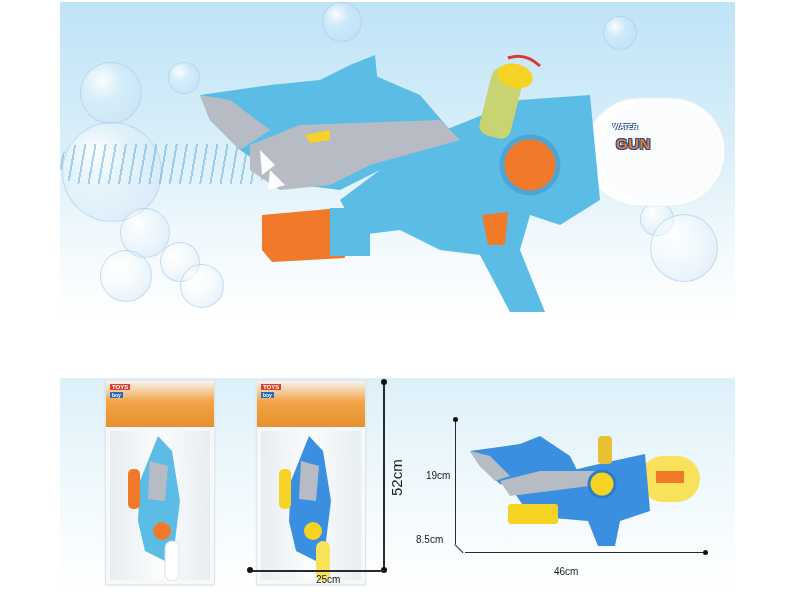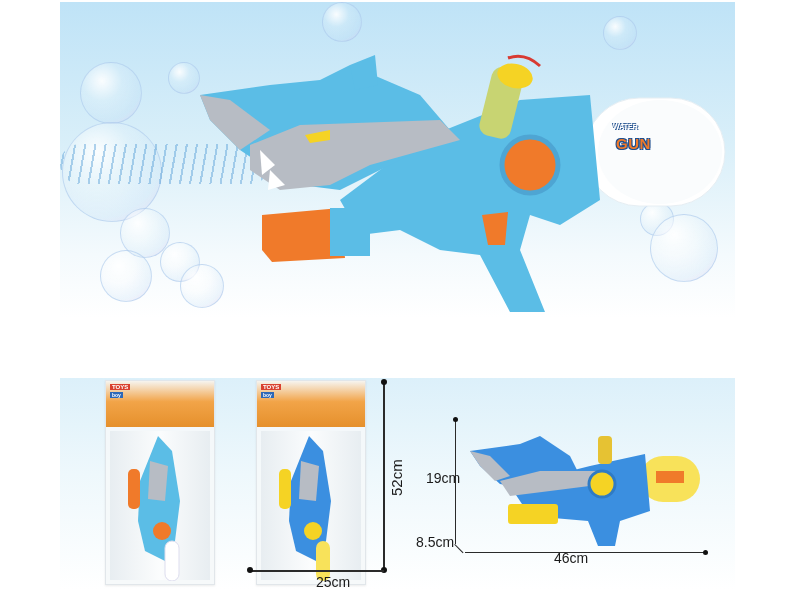--- a/index.html
+++ b/index.html
@@ -12,21 +12,21 @@
   .bubble{position:absolute;border-radius:50%;
     background:radial-gradient(circle at 35% 30%,rgba(255,255,255,.9) 0%,rgba(255,255,255,.15) 35%,rgba(190,220,245,.25) 70%,rgba(225,190,235,.45) 100%);
     border:1px solid rgba(170,200,235,.6)}
   .spray{position:absolute;left:0;top:142px;width:210px;height:40px;
     background:repeating-linear-gradient(100deg,rgba(120,180,220,.0) 0 4px,rgba(90,160,215,.55) 4px 6px,rgba(255,255,255,0) 6px 10px);
     filter:blur(.4px);border-radius:20px;opacity:.85}
   .logo-text{position:absolute;font-weight:bold;font-size:13px;color:#f07a2a;letter-spacing:.5px;
     text-shadow:1px 1px 0 #1f4f8e,-1px -1px 0 #1f4f8e,1px -1px 0 #1f4f8e,-1px 1px 0 #1f4f8e}
   .logo-small{position:absolute;font-weight:bold;font-size:7px;color:#fff;
     text-shadow:1px 1px 0 #1f4f8e,-1px -1px 0 #1f4f8e}
-  .dim-label{position:absolute;font-size:14px;color:#1a1a1a;white-space:nowrap}
+  .dim-label{position:absolute;font-size:10px;color:#1a1a1a;white-space:nowrap}
   .dim-line{position:absolute;background:#2a2a2a}
   .dot{position:absolute;width:6px;height:6px;border-radius:50%;background:#111}
   .pkg{position:absolute;width:110px;height:205px;background:rgba(245,248,250,.9);
     border:1px solid #e1e6ea;box-shadow:0 1px 2px rgba(0,0,0,.08)}
   .pkg-header{position:absolute;left:0;top:0;width:100%;height:46px;
     background:linear-gradient(180deg,#f6f4ef 0%,#f2a448 45%,#e5902c 100%)}
   .pkg-bag{position:absolute;left:4px;top:50px;right:4px;bottom:4px;
     background:linear-gradient(90deg,rgba(230,236,240,.9),rgba(255,255,255,.6) 50%,rgba(230,236,240,.9))}
   .pkg-brand{position:absolute;left:4px;top:3px;font-size:6px;font-weight:bold;color:#fff;background:#d9412f;padding:0 2px}
   .pkg-brand2{position:absolute;left:4px;top:11px;font-size:5px;font-weight:bold;color:#fff;background:#2d68b8;padding:0 2px}
@@ -124,21 +124,21 @@
     <div class="dim-label" style="left:328px;top:88px;transform:rotate(-90deg);transform-origin:left top;font-size:15px;top:118px">52cm</div>
     <div class="dim-label" style="left:256px;top:196px">25cm</div>
 
     <div class="dim-line" style="left:395px;top:42px;width:1px;height:124px"></div>
     <div class="dot" style="left:393px;top:39px;width:5px;height:5px"></div>
     <div class="dim-line" style="left:395px;top:166px;width:12px;height:1px;transform:rotate(45deg);transform-origin:left top"></div>
     <div class="dim-line" style="left:405px;top:174px;width:240px;height:1px"></div>
     <div class="dot" style="left:643px;top:172px;width:5px;height:5px"></div>
     <div class="dim-label" style="left:366px;top:92px">19cm</div>
     <div class="dim-label" style="left:356px;top:156px">8.5cm</div>
-    <div class="dim-label" style="left:494px;top:172px">46cm</div>
+    <div class="dim-label" style="left:494px;top:188px">46cm</div>
 
     <svg style="position:absolute;left:410px;top:48px" width="240" height="125" viewBox="0 0 240 125">
       <rect x="170" y="30" width="60" height="46" rx="23" fill="#f8e25a"></rect>
       <path d="M120 40 L175 28 L180 85 L150 95 L145 120 L128 120 L118 95 L60 90 L40 60 Z" fill="#3b8fe0"></path>
       <path d="M0 25 L50 18 L70 10 L100 30 L110 50 L70 65 L30 58 L10 40 Z" fill="#3b8fe0"></path>
       <path d="M0 25 L20 30 L40 50 L25 55 L10 40 Z" fill="#b7bcc4"></path>
       <path d="M30 55 L70 45 L130 45 L135 58 L80 65 L40 70 Z" fill="#b7bcc4"></path>
       <rect x="38" y="78" width="50" height="20" rx="3" fill="#f5d324"></rect>
       <circle cx="132" cy="58" r="13" fill="#f5d324" stroke="#2f7bc4" stroke-width="3"></circle>
       <rect x="128" y="10" width="14" height="28" rx="4" fill="#e6c233"></rect>

